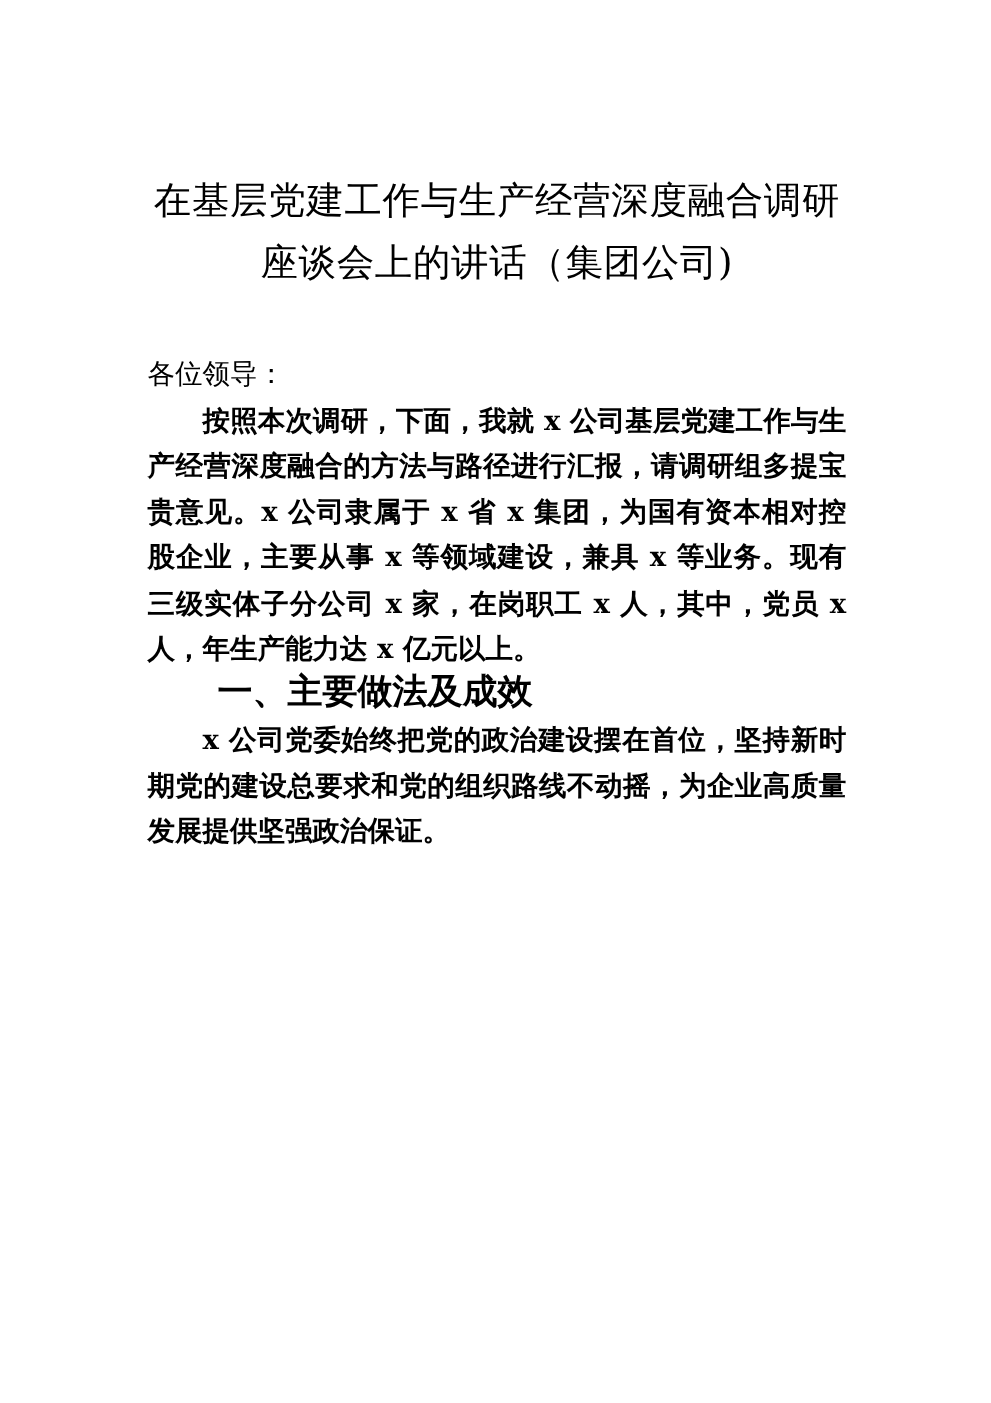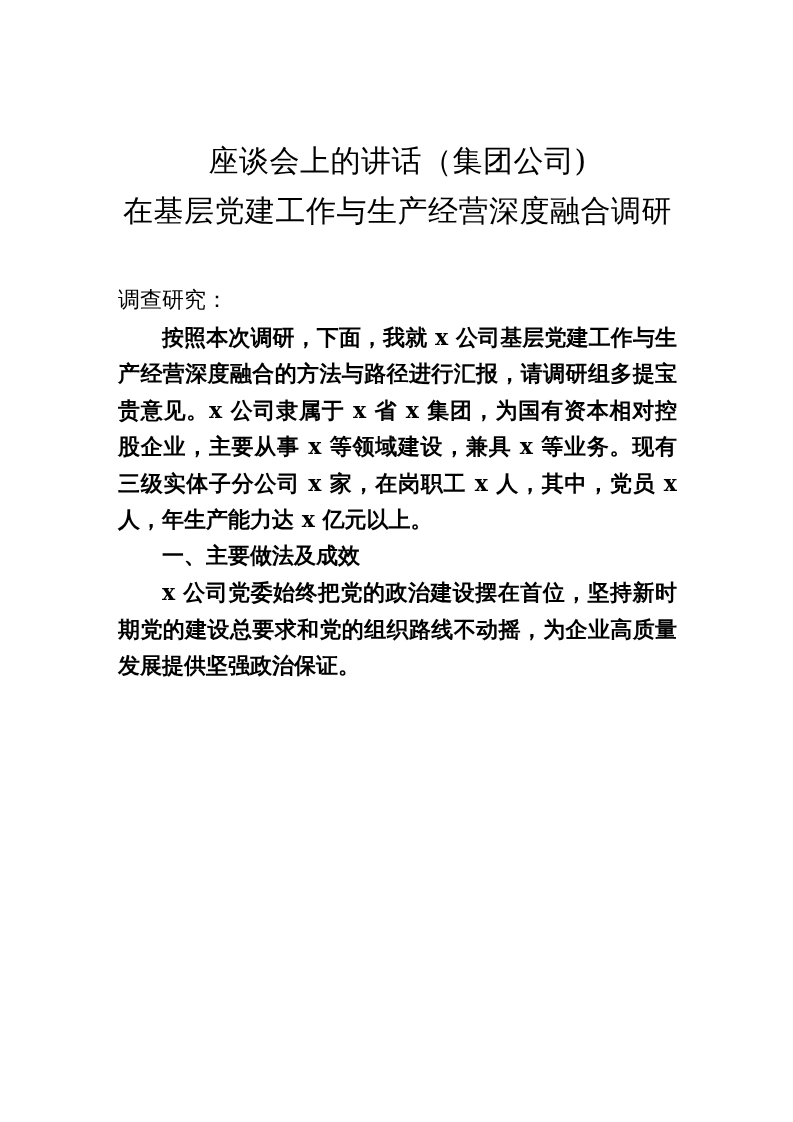--- a/index.html
+++ b/index.html
@@ -59,42 +59,42 @@
     text-align: justify;
     text-justify: inter-ideograph;
     text-indent: 2em;
     color: #000000;
     word-break: break-all;
     font-weight: bold;
   }
   h2.section-heading {
     margin: 0;
     padding: 0;
-    font-family: Liberation Sans, sans-serif;
+    font-family: Liberation Mono, monospace;
     font-weight: bold;
-    font-size: 22px;
+    font-size: 28px;
     line-height: 36.5px;
     text-indent: 2em;
     text-align: left;
     color: #000000;
   }
 </style>
 </head>
 <body>
 
 <div class="page">
   <div class="content">
 
     <div class="title-block">
+      <div class="doc-title">在基层党建工作与生产经营深度融合调研</div>
       <div class="doc-title">座谈会上的讲话（集团公司)</div>
-      <div class="doc-title">在基层党建工作与生产经营深度融合调研</div>
     </div>
 
     <div class="salutation-block">
-      <div class="salutation">调查研究：</div>
+      <div class="salutation">各位领导：</div>
     </div>
 
     <p class="body-para">按照本次调研，下面，我就 x 公司基层党建工作与生产经营深度融合的方法与路径进行汇报，请调研组多提宝贵意见。x 公司隶属于 x 省 x 集团，为国有资本相对控股企业，主要从事 x 等领域建设，兼具 x 等业务。现有三级实体子分公司 x 家，在岗职工 x 人，其中，党员 x 人，年生产能力达 x 亿元以上。</p>
 
     <h2 class="section-heading">一、主要做法及成效</h2>
 
     <p class="body-para">x 公司党委始终把党的政治建设摆在首位，坚持新时期党的建设总要求和党的组织路线不动摇，为企业高质量发展提供坚强政治保证。</p>
 
 
   </div>

